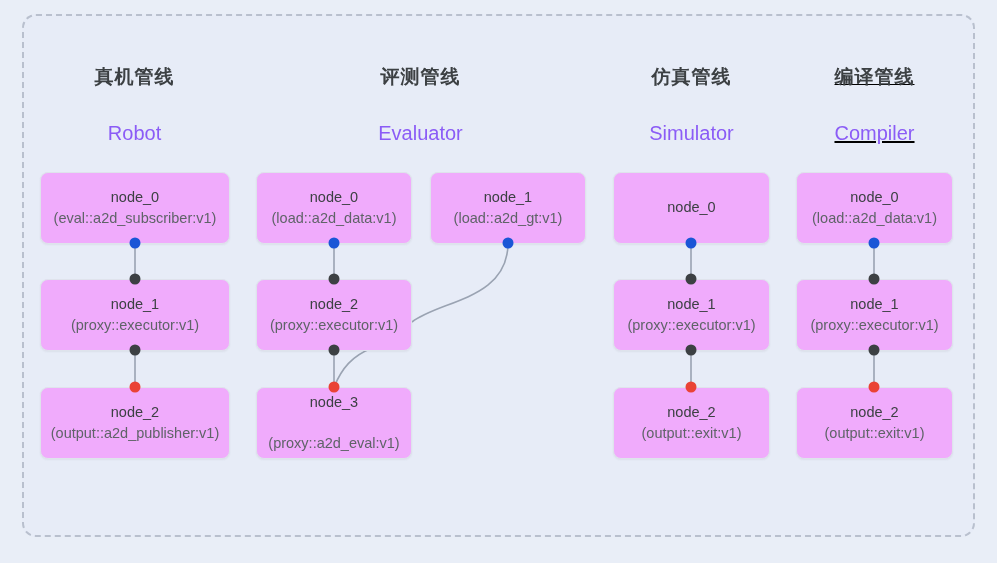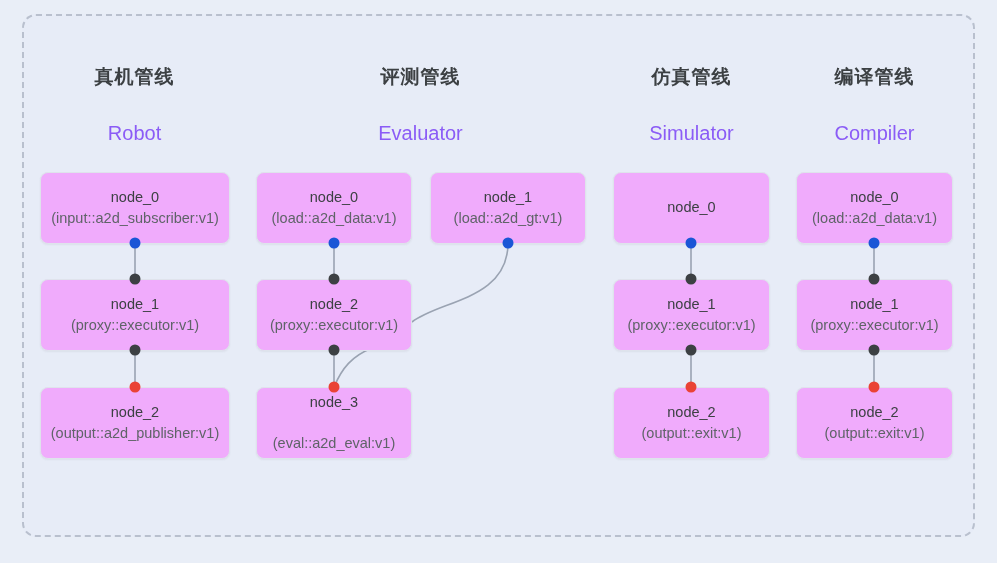--- a/index.html
+++ b/index.html
@@ -117,30 +117,30 @@
         <div class="en">Robot</div>
       </div>
       <div class="col-head" style="left: 328px; top: 64px; width: 185px;">
         <div class="cn">评测管线</div>
         <div class="en">Evaluator</div>
       </div>
       <div class="col-head" style="left: 599px; top: 64px; width: 185px;">
         <div class="cn">仿真管线</div>
         <div class="en">Simulator</div>
       </div>
-      <div class="col-head" style="left: 782px; top: 64px; width: 185px;">
+      <div class="col-head" style="left: 782px; top: 64px; width: 185px; text-decoration: underline;">
         <div class="cn">编译管线</div>
         <div class="en">Compiler</div>
       </div>
     </div>
 
   <div id="nodes">
       <div class="node" style="left: 40px; top: 172px; width: 190px; height: 72px;">
         <div class="nname">node_0</div>
-        <div class="ntype">(input::a2d_subscriber:v1)</div>
+        <div class="ntype">(eval::a2d_subscriber:v1)</div>
       </div>
       <div class="port blue" style="left: 135px; top: 243px;"></div>
       <div class="node" style="left: 40px; top: 279px; width: 190px; height: 72px;">
         <div class="nname">node_1</div>
         <div class="ntype">(proxy::executor:v1)</div>
       </div>
       <div class="port dark" style="left: 135px; top: 279px;"></div>
       <div class="port dark" style="left: 135px; top: 350px;"></div>
       <div class="node" style="left: 40px; top: 387px; width: 190px; height: 72px;">
         <div class="nname">node_2</div>
@@ -158,21 +158,21 @@
       </div>
       <div class="port blue" style="left: 508px; top: 243px;"></div>
       <div class="node" style="left: 256px; top: 279px; width: 156px; height: 72px;">
         <div class="nname">node_2</div>
         <div class="ntype">(proxy::executor:v1)</div>
       </div>
       <div class="port dark" style="left: 334px; top: 279px;"></div>
       <div class="port dark" style="left: 334px; top: 350px;"></div>
       <div class="node" style="left: 256px; top: 387px; width: 156px; height: 72px; gap: 20px;">
         <div class="nname">node_3</div>
-        <div class="ntype">(eval::a2d_eval:v1)</div>
+        <div class="ntype">(proxy::a2d_eval:v1)</div>
       </div>
       <div class="port red" style="left: 334px; top: 387px;"></div>
       <div class="node" style="left: 613px; top: 172px; width: 157px; height: 72px;">
         <div class="nname">node_0</div>
       </div>
       <div class="port blue" style="left: 691px; top: 243px;"></div>
       <div class="node" style="left: 613px; top: 279px; width: 157px; height: 72px;">
         <div class="nname">node_1</div>
         <div class="ntype">(proxy::executor:v1)</div>
       </div>

